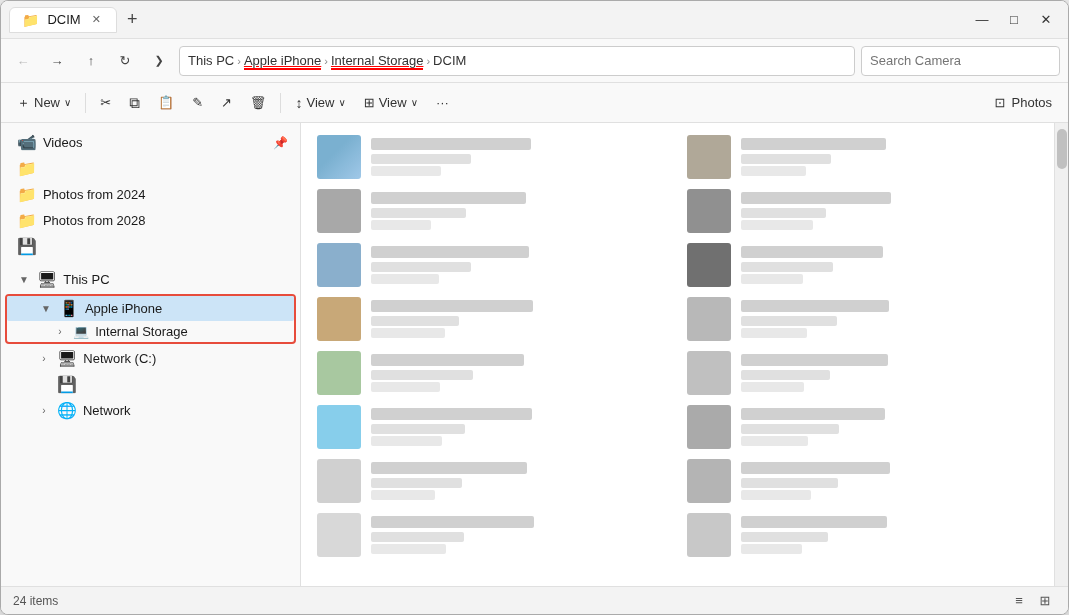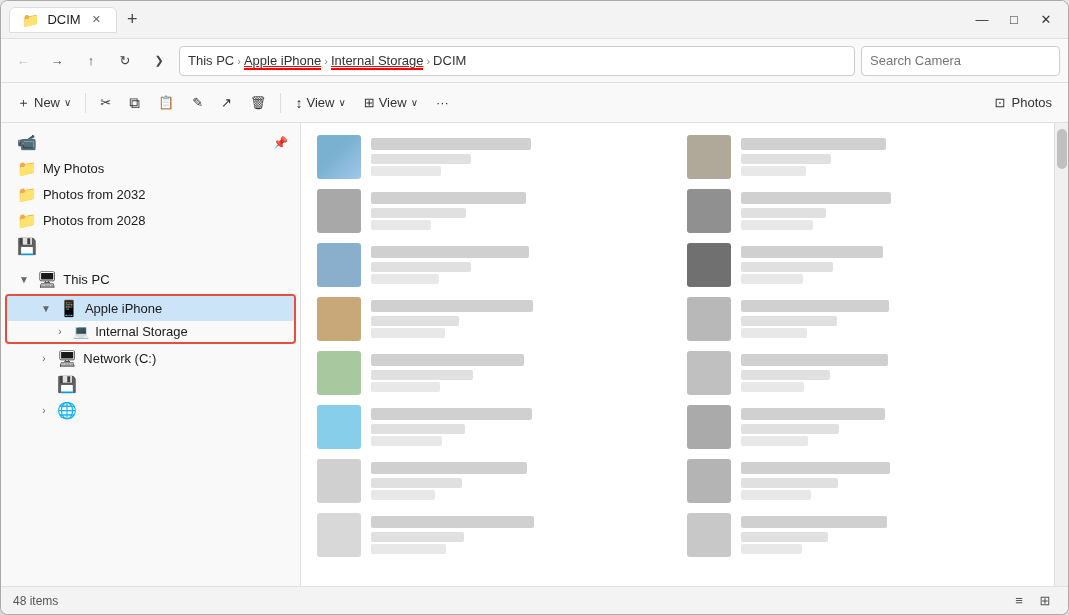--- a/index.html
+++ b/index.html
@@ -157,31 +157,31 @@
       <span>Photos</span>
     </button>
   </div>
 
   <div class="main">
 
     <div class="sidebar">
 
       <div class="sidebar-item">
         <span class="item-icon">📹</span>
+        <span class="item-label">Videos</span>
         <span class="pin-icon">📌</span>
       </div>
 
       <div class="sidebar-item">
         <span class="item-icon">📁</span>
-        <span class="item-label">My Photos</span>
       </div>
 
       <div class="sidebar-item">
         <span class="item-icon">📁</span>
-        <span class="item-label">Photos from 2032</span>
+        <span class="item-label">Photos from 2024</span>
       </div>
 
       <div class="sidebar-item">
         <span class="item-icon">📁</span>
         <span class="item-label">Photos from 2028</span>
       </div>
 
       <div class="sidebar-item">
         <span class="item-icon">💾</span>
         <span class="item-label"></span>
@@ -220,20 +220,21 @@
       <div class="sidebar-item">
         <span style="width:14px;"></span>
         <span class="chevron"></span>
         <span class="item-icon">💾</span>
       </div>
 
       <div class="sidebar-item">
         <span style="width:14px;"></span>
         <span class="chevron">›</span>
         <span class="item-icon">🌐</span>
+        <span class="item-label">Network</span>
       </div>
 
     </div>
 
     <div class="file-area">
       <div class="file-grid">
 
         <div class="file-row">
           <div class="file-thumb thumb-blue" style="background: linear-gradient(135deg, #7ab0d0 40%, #a0c8e8 100%);"></div>
           <div class="file-info">
@@ -373,20 +374,20 @@
       </div>
     </div>
 
     <div style="width:14px; background:#f0f0f0; border-left:1px solid #e0e0e0; display:flex; flex-direction:column; align-items:center; padding:2px 0;">
       <div style="width:10px; height:40px; background:#c0c0c0; border-radius:5px; margin-top:4px;"></div>
     </div>
 
   </div>
 
   <div class="status-bar">
-    <span>48 items</span>
+    <span>24 items</span>
     <div class="view-icons">
       <button class="view-icon-btn">≡</button>
       <button class="view-icon-btn">⊞</button>
     </div>
   </div>
 
 </div>
 
 </body></html>

